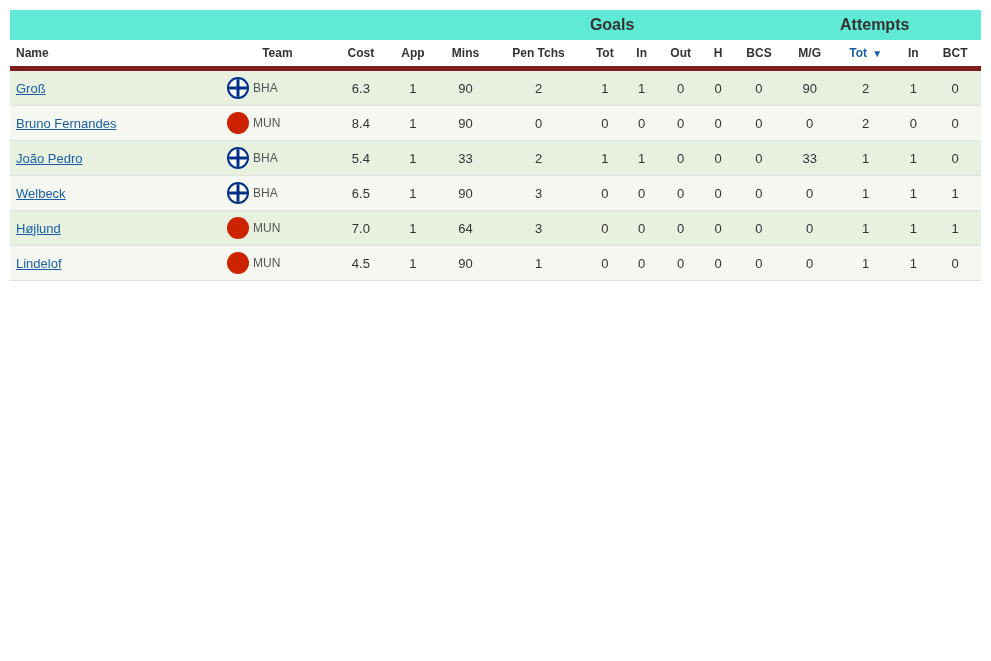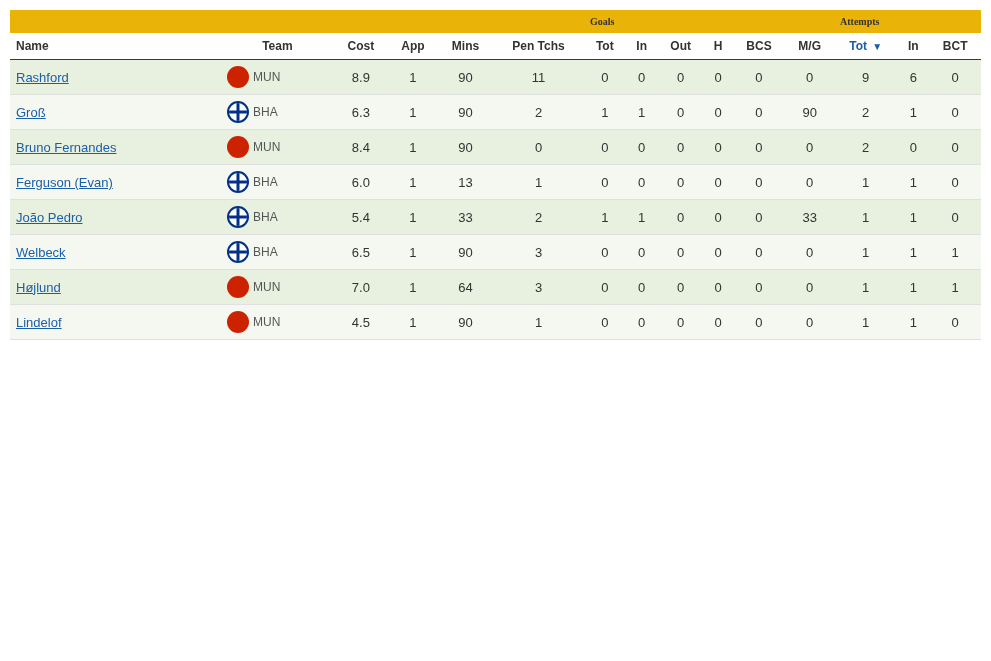--- a/index.html
+++ b/index.html
@@ -100,27 +100,26 @@
       font-size: 12px;
       color: #555;
     }
     .sort-arrow {
       font-size: 10px;
       margin-left: 2px;
     }
     .subheader-row th {
       font-size: 12px;
       background: #fff;
-      border-bottom: 1px solid #7f1d1d;
+      border-bottom: 5px solid #7f1d1d;
     }
     .top-group-header th {
-      background: #eab308;
+      background: #5eead4;
       border-bottom: none;
-      font-size: 10px;
-      font-family: Liberation Serif, serif;
+      font-size: 16px;
     }
     th.sorted {
       color: #1a5fa8;
     }
   </style>
 </head>
 <body>
 
 <div class="table-wrapper">
   <table>
@@ -147,106 +146,62 @@
         <th>M/G</th>
         <th class="sorted">
           <span>Tot</span>
           <span class="sort-arrow">▼</span>
         </th>
         <th>In</th>
         <th>BCT</th>
       </tr>
     </thead>
     <tbody id="player-tbody">
-    <tr class="data-row">
-          <td class="col-name"><a class="player-name">Rashford</a></td>
+        <tr class="data-row">
+          <td class="col-name"><a class="player-name">Groß</a></td>
+          <td class="col-team">
+            <div class="team-cell">
+              <span class="team-logo blue-white"></span>
+              <span class="team-abbr">BHA</span>
+            </div>
+          </td>
+          <td>6.3</td>
+          <td>1</td>
+          <td>90</td>
+          <td>2</td>
+          <td>1</td>
+          <td>1</td>
+          <td>0</td>
+          <td>0</td>
+          <td>0</td>
+          <td>90</td>
+          <td>2</td>
+          <td>1</td>
+          <td>0</td>
+        </tr>
+        <tr class="data-row">
+          <td class="col-name"><a class="player-name">Bruno Fernandes</a></td>
           <td class="col-team">
             <div class="team-cell">
               <span class="team-logo red"></span>
               <span class="team-abbr">MUN</span>
             </div>
           </td>
-          <td>8.9</td>
-          <td>1</td>
-          <td>90</td>
-          <td>11</td>
-          <td>0</td>
-          <td>0</td>
-          <td>0</td>
-          <td>0</td>
-          <td>0</td>
-          <td>0</td>
-          <td>9</td>
-          <td>6</td>
-          <td>0</td>
-        </tr>
-        <tr class="data-row">
-          <td class="col-name"><a class="player-name">Groß</a></td>
-          <td class="col-team">
-            <div class="team-cell">
-              <span class="team-logo blue-white"></span>
-              <span class="team-abbr">BHA</span>
-            </div>
-          </td>
-          <td>6.3</td>
-          <td>1</td>
-          <td>90</td>
-          <td>2</td>
-          <td>1</td>
-          <td>1</td>
-          <td>0</td>
-          <td>0</td>
-          <td>0</td>
-          <td>90</td>
-          <td>2</td>
-          <td>1</td>
-          <td>0</td>
-        </tr>
-        <tr class="data-row">
-          <td class="col-name"><a class="player-name">Bruno Fernandes</a></td>
-          <td class="col-team">
-            <div class="team-cell">
-              <span class="team-logo red"></span>
-              <span class="team-abbr">MUN</span>
-            </div>
-          </td>
           <td>8.4</td>
           <td>1</td>
           <td>90</td>
           <td>0</td>
           <td>0</td>
           <td>0</td>
           <td>0</td>
           <td>0</td>
           <td>0</td>
           <td>0</td>
           <td>2</td>
           <td>0</td>
-          <td>0</td>
-        </tr>
-        <tr class="data-row">
-          <td class="col-name"><a class="player-name">Ferguson (Evan)</a></td>
-          <td class="col-team">
-            <div class="team-cell">
-              <span class="team-logo blue-white"></span>
-              <span class="team-abbr">BHA</span>
-            </div>
-          </td>
-          <td>6.0</td>
-          <td>1</td>
-          <td>13</td>
-          <td>1</td>
-          <td>0</td>
-          <td>0</td>
-          <td>0</td>
-          <td>0</td>
-          <td>0</td>
-          <td>0</td>
-          <td>1</td>
-          <td>1</td>
           <td>0</td>
         </tr>
         <tr class="data-row">
           <td class="col-name"><a class="player-name">João Pedro</a></td>
           <td class="col-team">
             <div class="team-cell">
               <span class="team-logo blue-white"></span>
               <span class="team-abbr">BHA</span>
             </div>
           </td>

